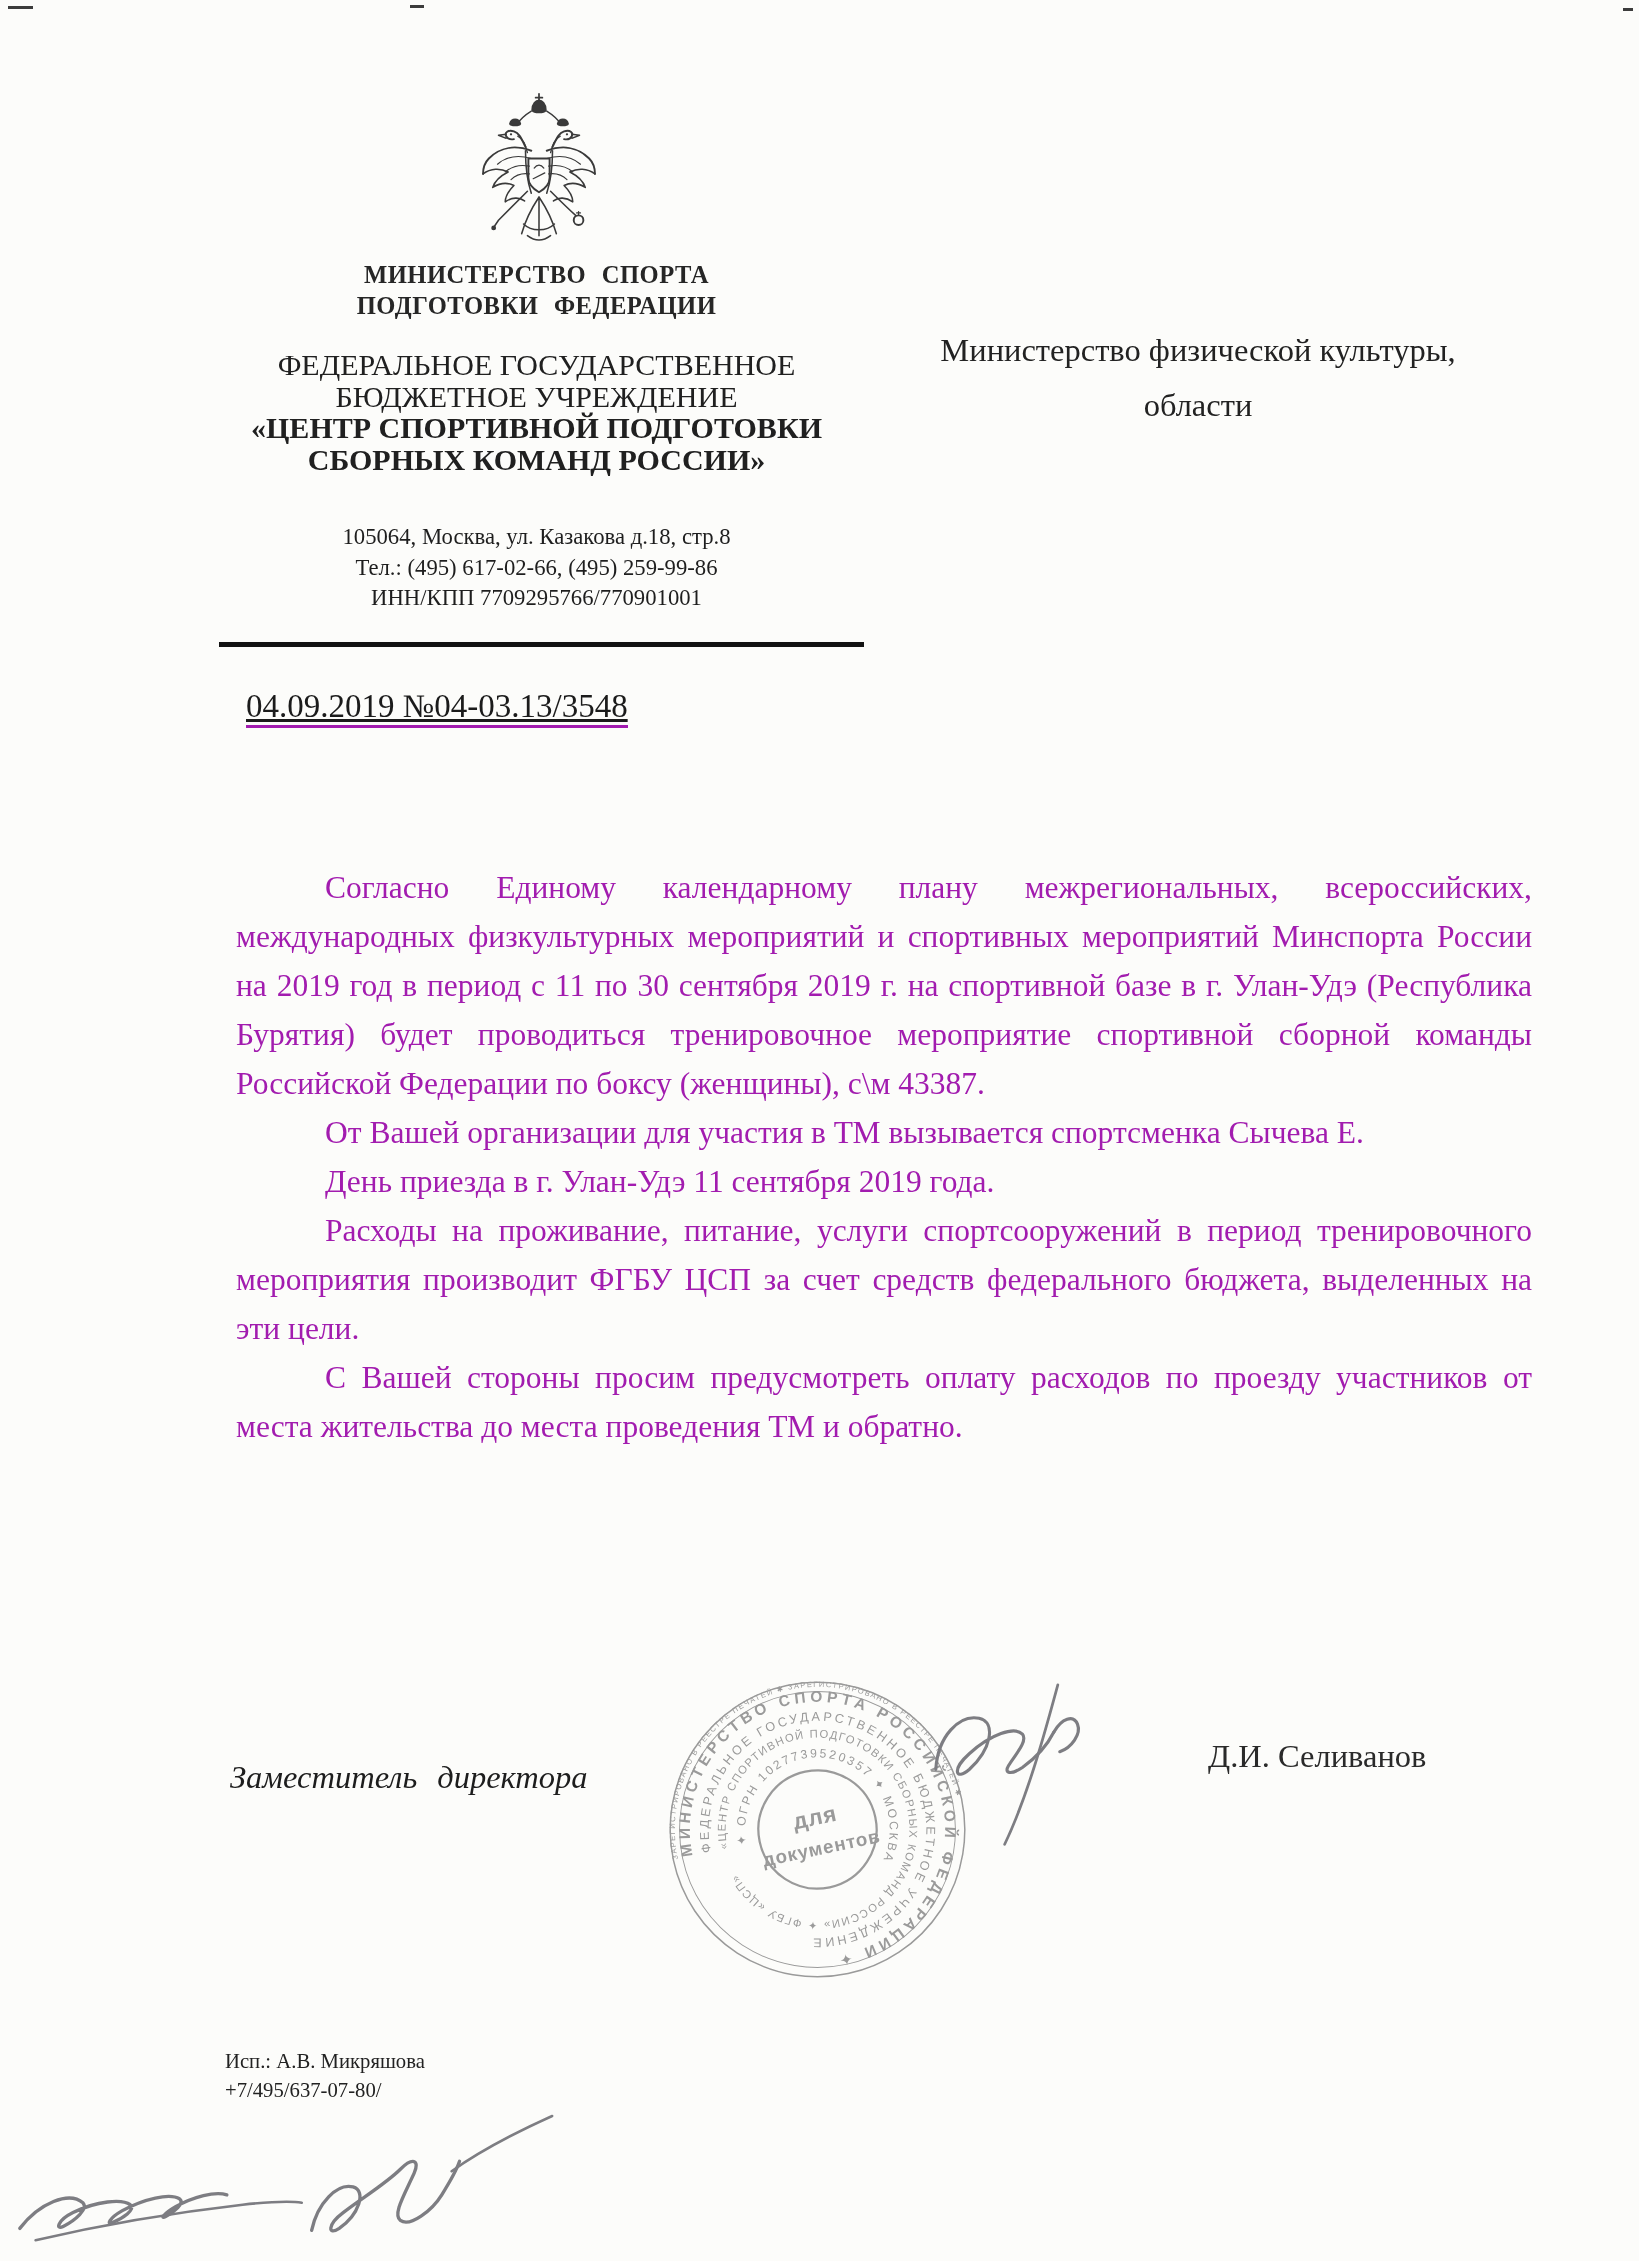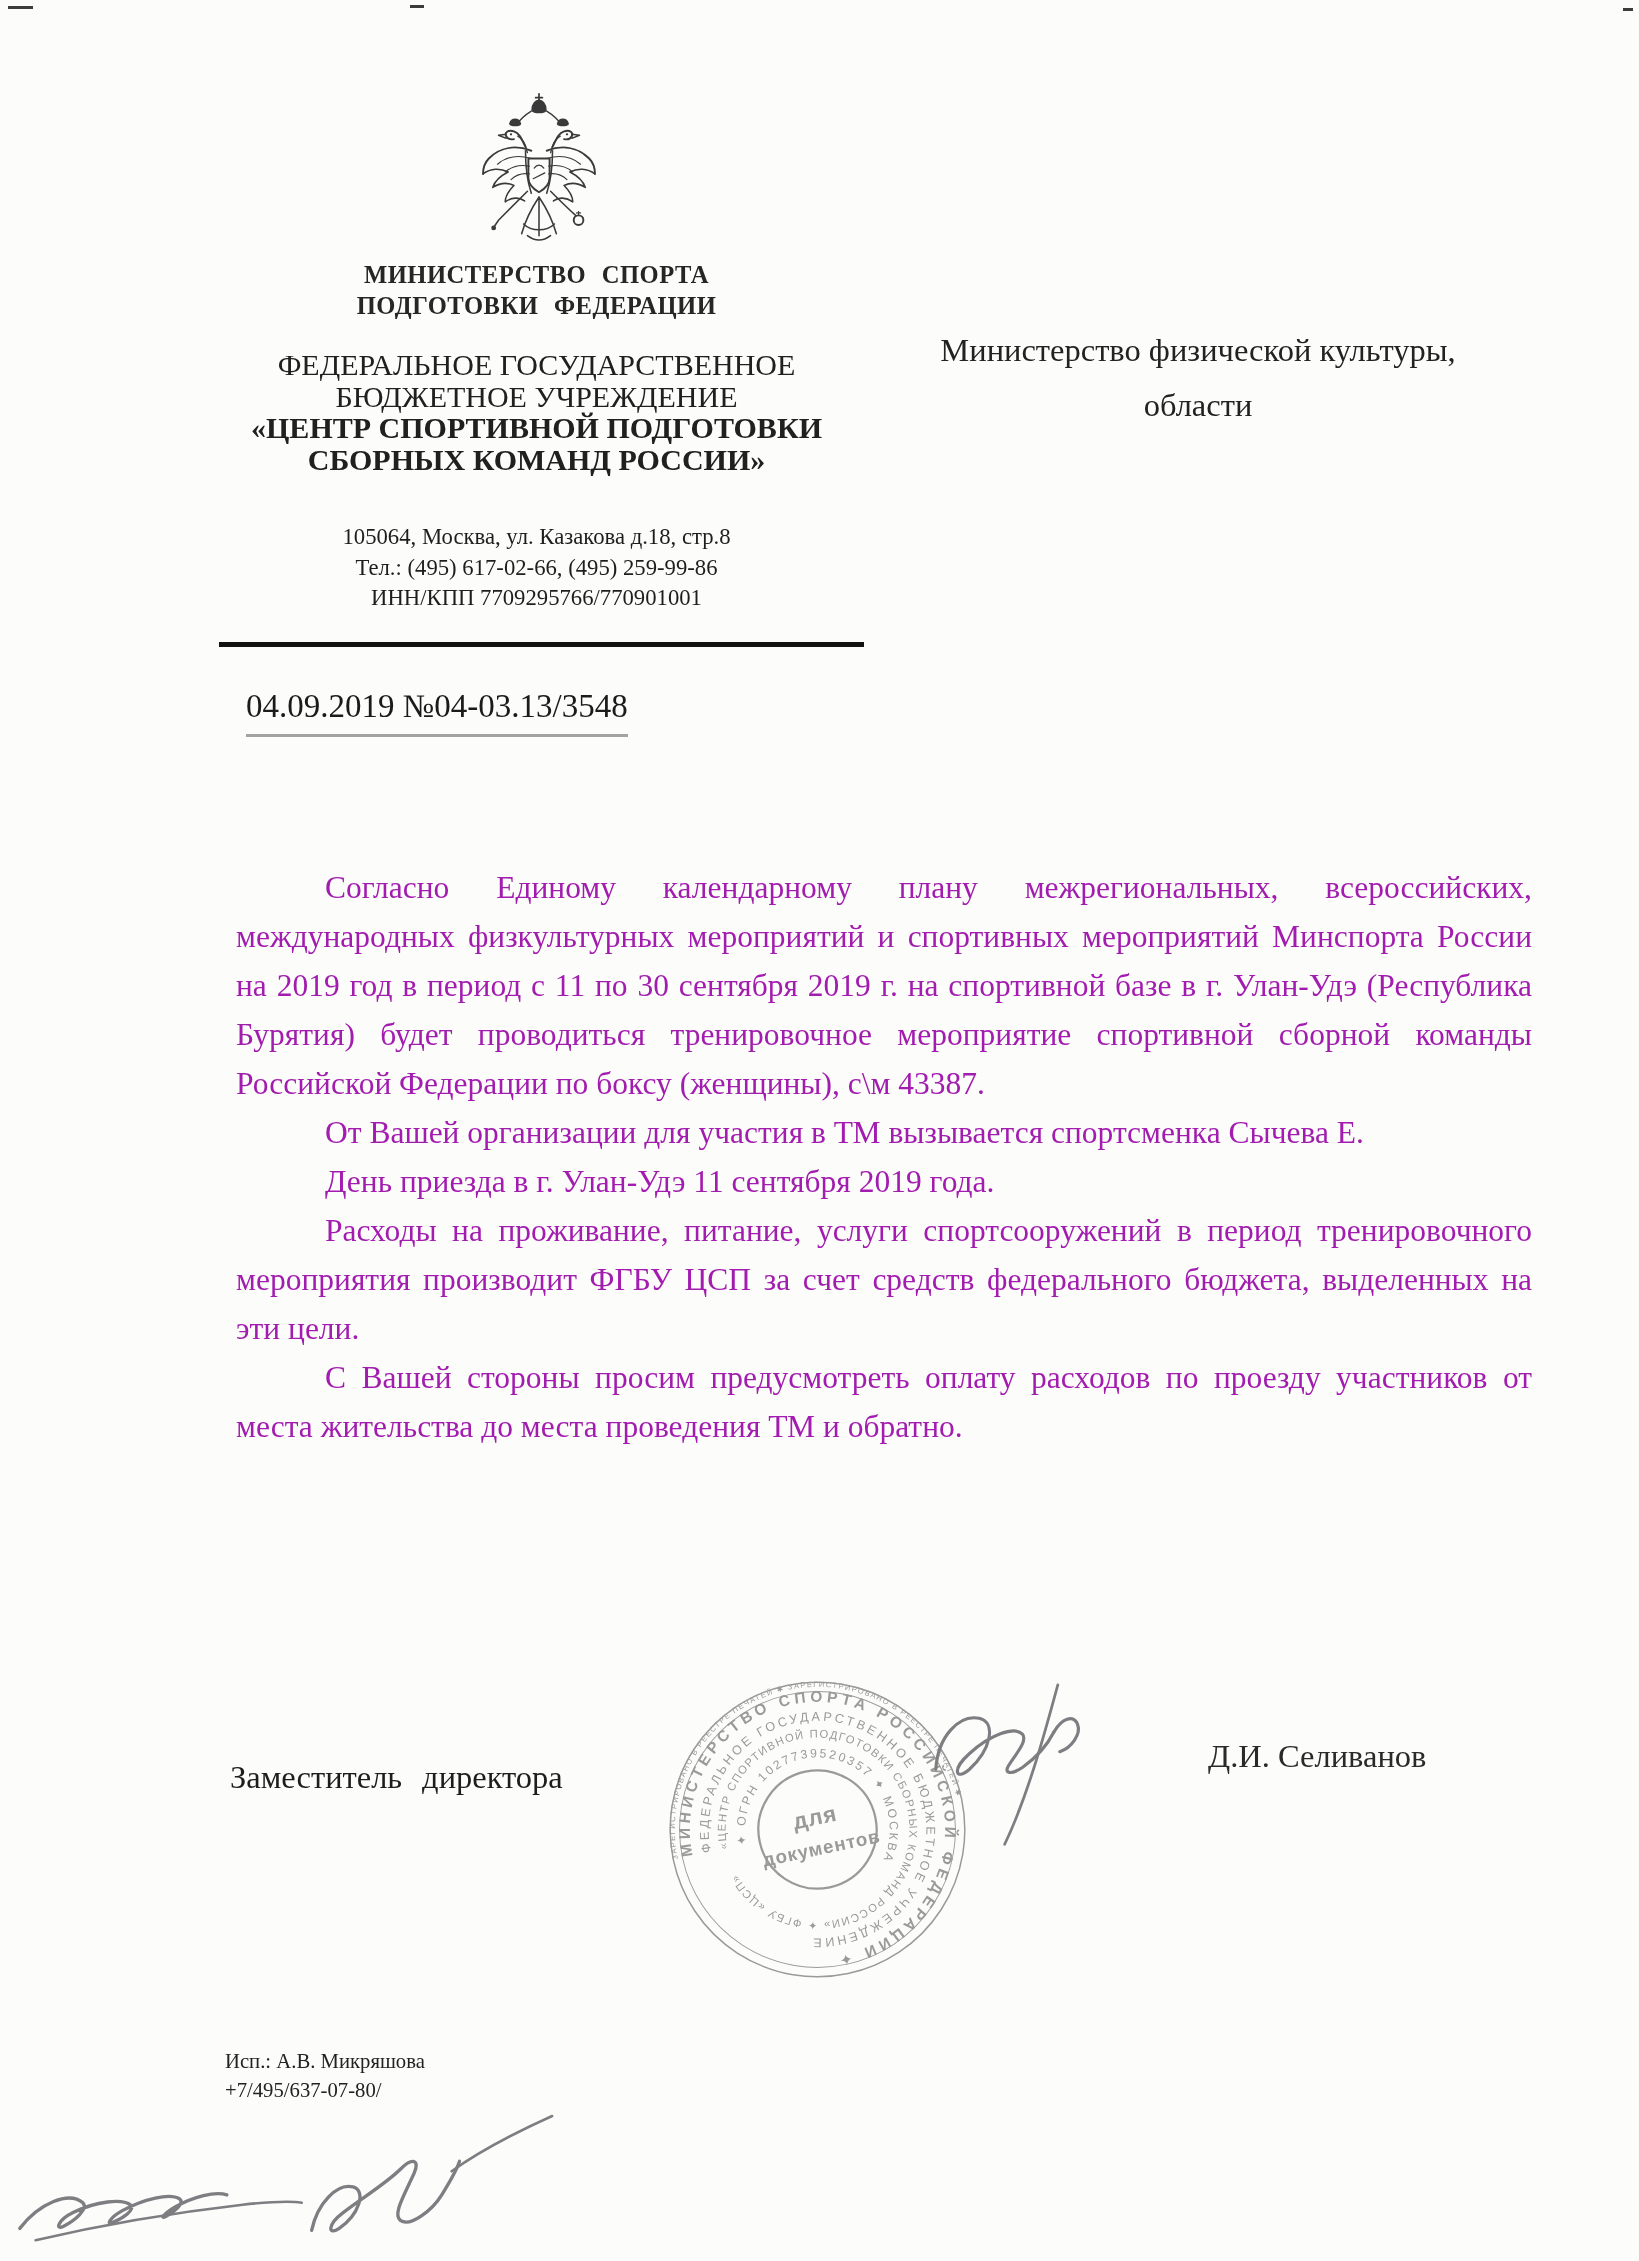--- a/index.html
+++ b/index.html
@@ -18,27 +18,27 @@
   .ministry{top:252px;font-size:24.6px;font-weight:bold;line-height:30.5px;letter-spacing:0.5px;word-spacing:8.9px;color:#262626;}
   .org{top:341px;font-size:30px;line-height:31.5px;color:#202020;}
   .org .b{font-weight:bold;}
   .addr{top:514px;font-size:22.7px;line-height:30.5px;color:#1e1e1e;}
   .divider{position:absolute;left:219px;top:642px;width:645px;height:4.9px;background:#121212;}
   
   .recipient{position:absolute;left:867px;top:323px;width:662px;text-align:center;
              font-size:32.5px;line-height:55px;color:#222;}
   
   .ref{position:absolute;left:246px;top:688px;font-size:33px;color:#1b1b1b;}
-  .ref span{display:inline-block;border-bottom:3px solid #a3a3a3;padding-bottom:9px;}
+  .ref span{display:inline-block;border-bottom:3px solid #a21caf;padding-bottom:0;text-decoration:underline;}
   
   .body-text{position:absolute;left:236px;top:863px;width:1296px;
              font-size:31.5px;line-height:49px;text-align:justify;color:#a21caf;}
   .body-text p{margin:0;text-indent:89px;}
   
-  .sig-title{position:absolute;left:230px;top:1759px;font-size:32.5px;word-spacing:11.8px;color:#1d1d1d;}
+  .sig-title{position:absolute;left:230px;top:1759px;font-size:32.5px;word-spacing:11.8px;color:#1d1d1d;font-style:italic;}
   .sig-name{position:absolute;left:1208px;top:1738px;font-size:32.5px;color:#2a2a2a;}
   
   .stamp{position:absolute;left:658px;top:1670px;width:319px;height:319px;
          transform:rotate(-12deg);opacity:.88;}
   .stamp text{fill:#8d8d8d;font-family:"Liberation Sans","DejaVu Sans",sans-serif;}
   .stamp .rim{font-size:8px;letter-spacing:1.5px;}
   .stamp .r1{font-size:16.5px;letter-spacing:4.5px;font-weight:bold;}
   .stamp .r2{font-size:13.5px;letter-spacing:3px;}
   .stamp .r3{font-size:12px;letter-spacing:1.5px;}
   .stamp .r4{font-size:13px;letter-spacing:2.5px;}

